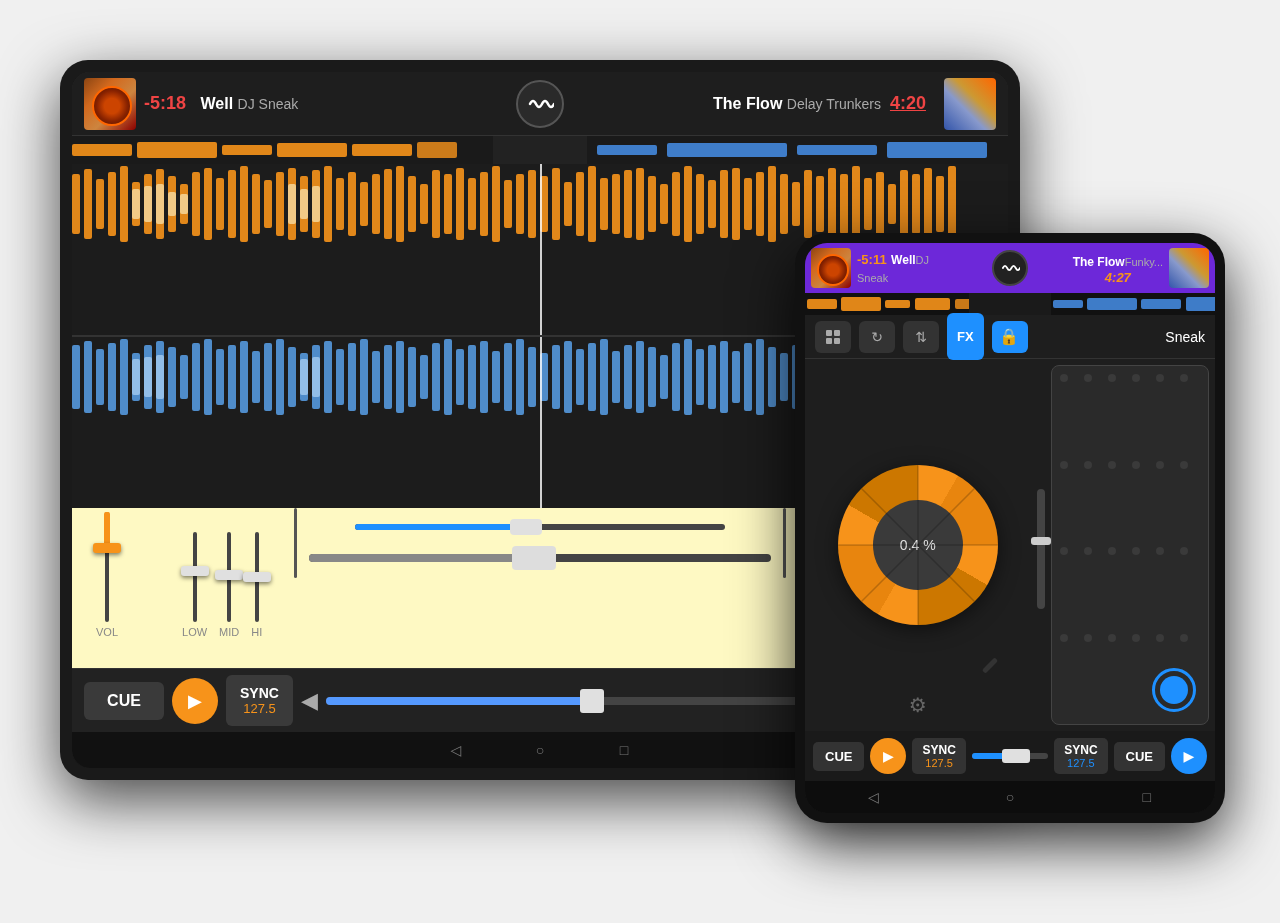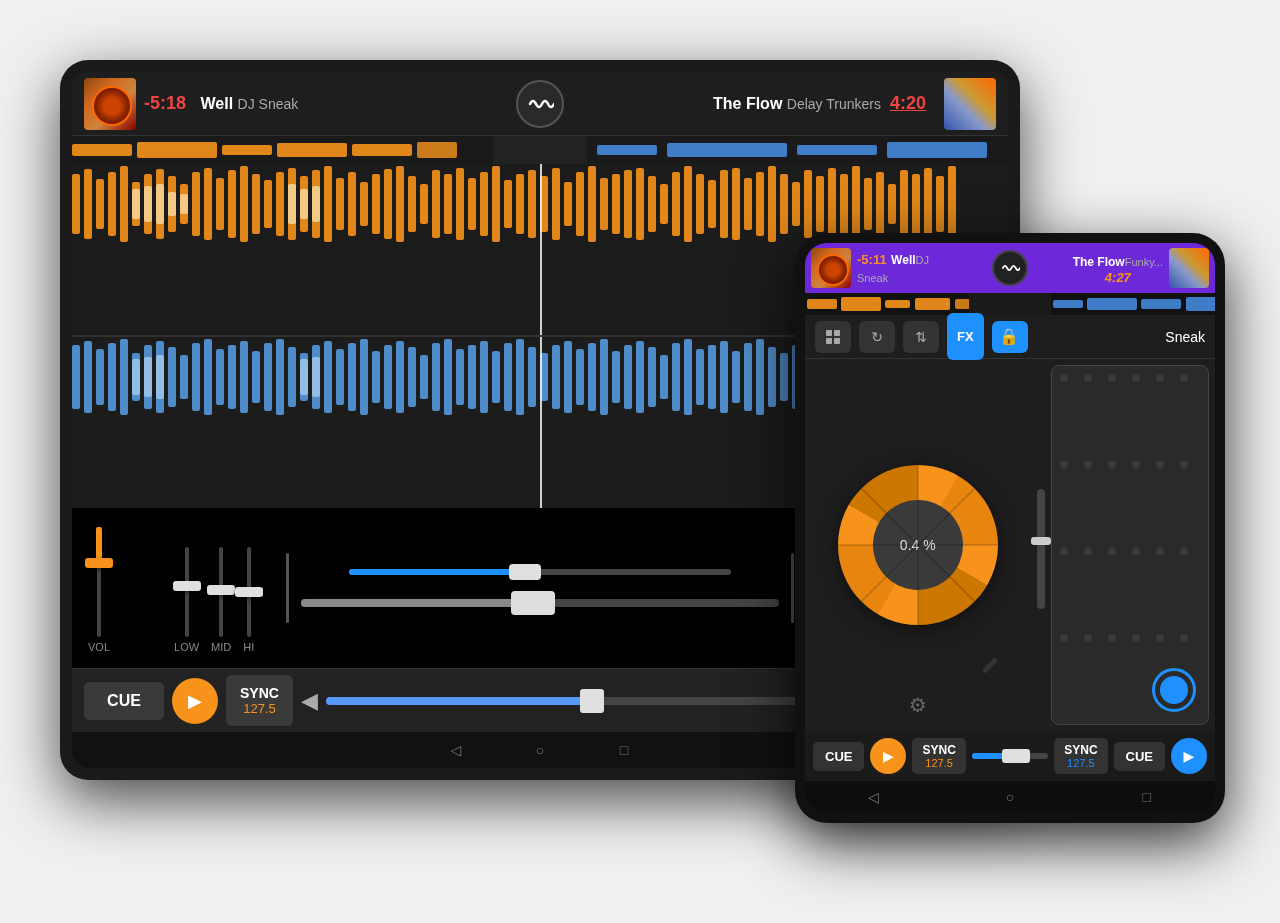--- a/index.html
+++ b/index.html
@@ -169,25 +169,25 @@
     }
     .divider-line {
       width: 100%;
       height: 2px;
       background: #333;
     }
 
     
     .mixer-section {
       height: 160px;
-      background: #000000;
-      display: flex;
-      align-items: center;
+      background: #fef9c3;
+      display: flex;
+      align-items: flex-start;
       flex-shrink: 0;
-      padding: 0 16px;
+      padding: 0 24px;
       gap: 12px;
     }
 
     
     .fader-group {
       display: flex;
       flex-direction: column;
       align-items: center;
       justify-content: flex-end;
       height: 130px;

